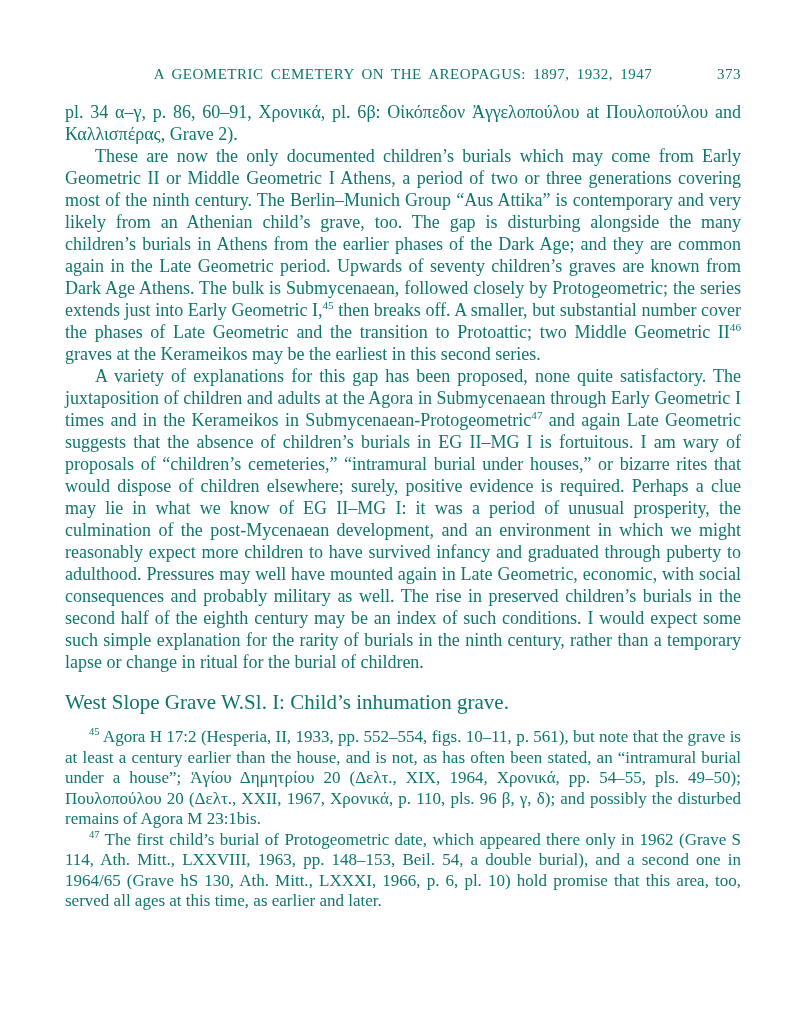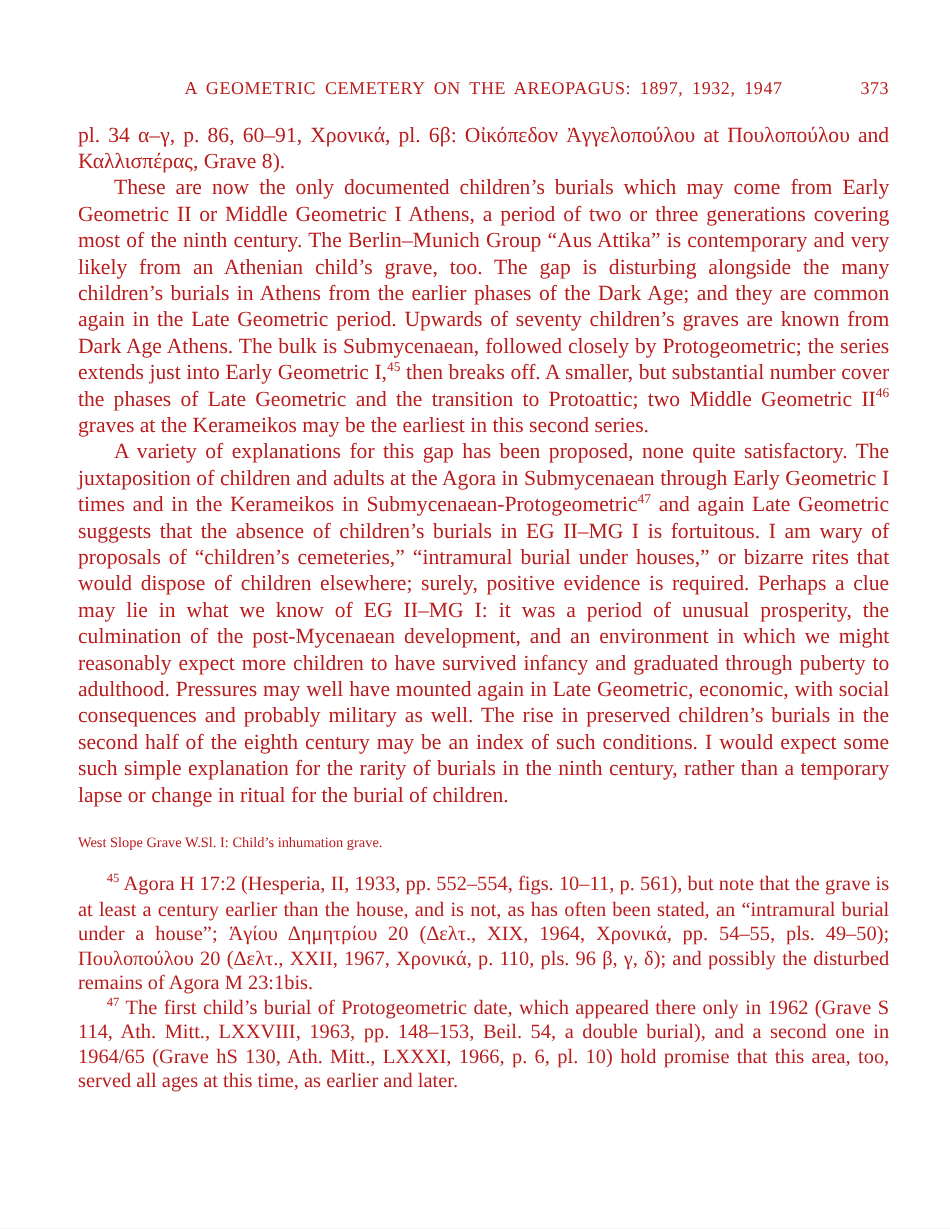--- a/index.html
+++ b/index.html
@@ -6,21 +6,21 @@
     margin: 0;
     padding: 0;
     background: #e8e8e8;
   }
   .page {
     position: relative;
     width: 792px;
     height: 1024px;
     margin: 0 auto;
     background: #ffffff;
-    color: #b91c1c;
+    color: #0f766e;
     font-family: "Liberation Serif", "DejaVu Serif", serif;
     overflow: hidden;
   }
   .content {
     position: absolute;
     left: 65px;
     top: 66px;
     width: 676px;
   }
   .running-head {
@@ -41,21 +41,21 @@
   p { margin: 0; }
   .body-para {
     font-size: 18px;
     line-height: 22px;
     text-align: justify;
     text-justify: inter-word;
   }
   .indent { text-indent: 30px; }
   .grave-section { margin-top: 18px; }
   .section-heading {
-    font-size: 12px;
+    font-size: 21px;
     line-height: 22px;
     text-align: left;
   }
   .footnotes { margin-top: 14px; }
   .footnote {
     font-size: 17px;
     line-height: 20.5px;
     text-align: justify;
     text-justify: inter-word;
     text-indent: 24px;
@@ -73,21 +73,21 @@
 <div class="page">
   <div class="content">
 
     <header class="running-head">
       <span>A GEOMETRIC CEMETERY ON THE AREOPAGUS: 1897, 1932, 1947</span>
       <span class="pageno">373</span>
     </header>
 
     <main>
 
-      <p class="body-para"><span>pl. 34 </span><span class="it">α–γ</span><span>, p. 86, 60–91, </span><span class="it">Χρονικά</span><span>, pl. 6</span><span class="it">β</span><span>:  </span><span class="it">Οἰκόπεδον Ἀγγελοπούλου</span><span> at </span><span class="it">Πουλοπούλου</span><span> and </span><span class="it">Καλλισπέρας</span><span>, Grave 8).</span></p>
+      <p class="body-para"><span>pl. 34 </span><span class="it">α–γ</span><span>, p. 86, 60–91, </span><span class="it">Χρονικά</span><span>, pl. 6</span><span class="it">β</span><span>:  </span><span class="it">Οἰκόπεδον Ἀγγελοπούλου</span><span> at </span><span class="it">Πουλοπούλου</span><span> and </span><span class="it">Καλλισπέρας</span><span>, Grave 2).</span></p>
 
       <p class="body-para indent"><span>These are now the only documented children’s burials which may come from Early Geometric II or Middle Geometric I Athens, a period of two or three generations covering most of the ninth century.  The Berlin–Munich Group “Aus Attika” is contemporary and very likely from an Athenian child’s grave, too.  The gap is disturbing alongside the many children’s burials in Athens from the earlier phases of the Dark Age; and they are common again in the Late Geometric period.  Upwards of seventy children’s graves are known from Dark Age Athens.  The bulk is Submycenaean, followed closely by Protogeometric; the series extends just into Early Geometric I,</span><span class="sup">45</span><span> then breaks off.  A smaller, but substantial number cover the phases of Late Geometric and the transition to Protoattic; two Middle Geometric II</span><span class="sup">46</span><span> graves at the Kerameikos may be the earliest in this second series.</span></p>
 
       <p class="body-para indent"><span>A variety of explanations for this gap has been proposed, none quite satisfactory.  The juxtaposition of children and adults at the Agora in Submycenaean through Early Geometric I times and in the Kerameikos in Submycenaean-Protogeometric</span><span class="sup">47</span><span> and again Late Geometric suggests that the absence of children’s burials in EG II–MG I is fortuitous.  I am wary of proposals of “children’s cemeteries,” “intramural burial under houses,” or bizarre rites that would dispose of children elsewhere; surely, positive evidence is required.  Perhaps a clue may lie in what we know of EG II–MG I:  it was a period of unusual prosperity, the culmination of the post-Mycenaean development, and an environment in which we might reasonably expect more children to have survived infancy and graduated through puberty to adulthood.  Pressures may well have mounted again in Late Geometric, economic, with social consequences and probably military as well.  The rise in preserved children’s burials in the second half of the eighth century may be an index of such conditions.  I would expect some such simple explanation for the rarity of burials in the ninth century, rather than a temporary lapse or change in ritual for the burial of children.</span></p>
 
       <section class="grave-section">
         <p class="section-heading"><span class="it">West Slope Grave W.Sl. I:</span><span>  Child’s inhumation grave.</span></p>
       </section>
 
       <footer class="footnotes">

